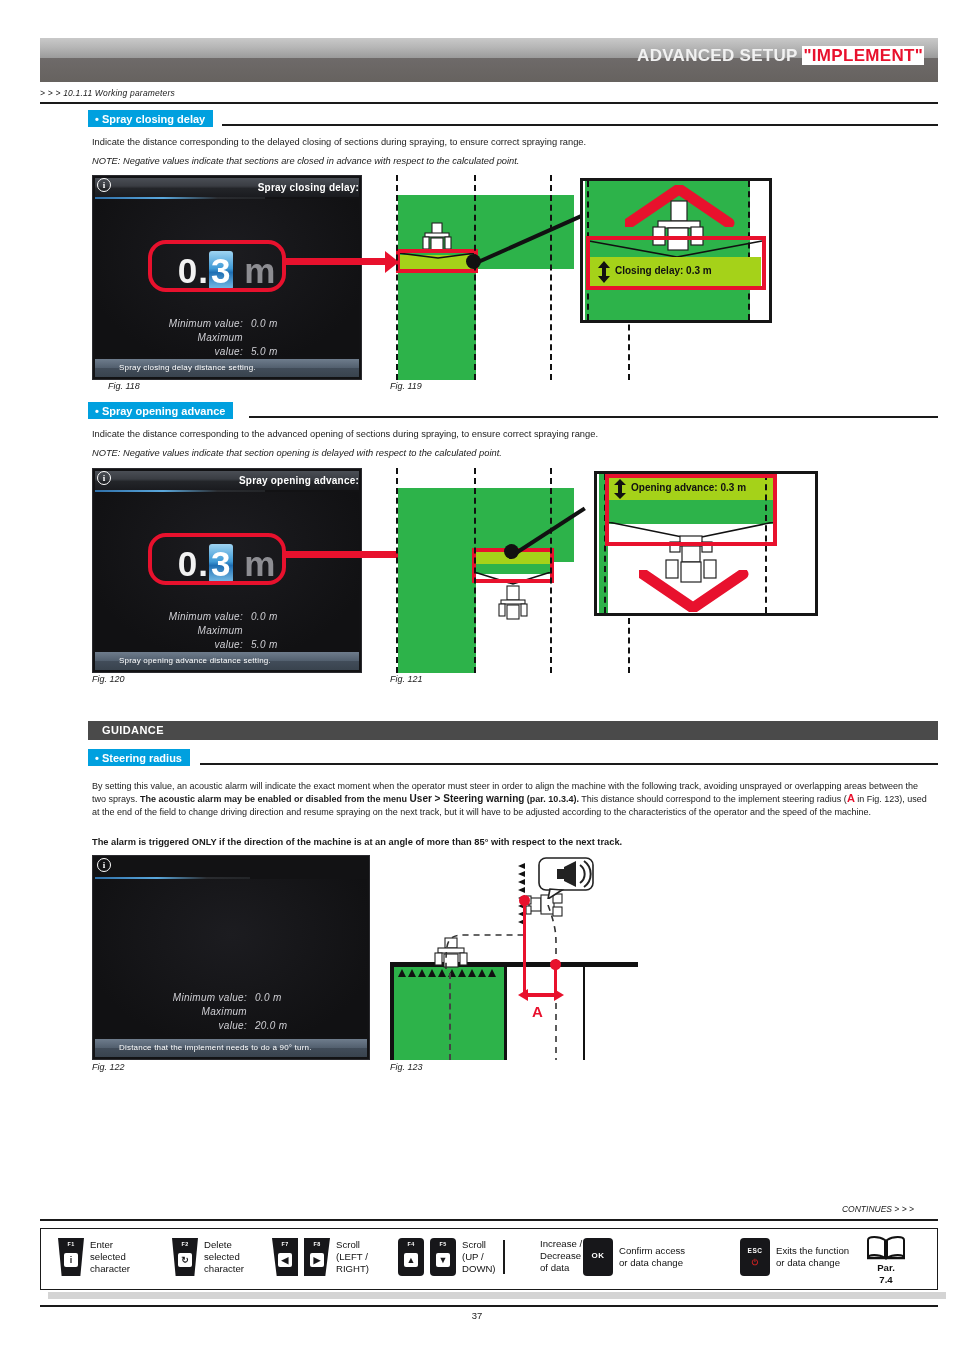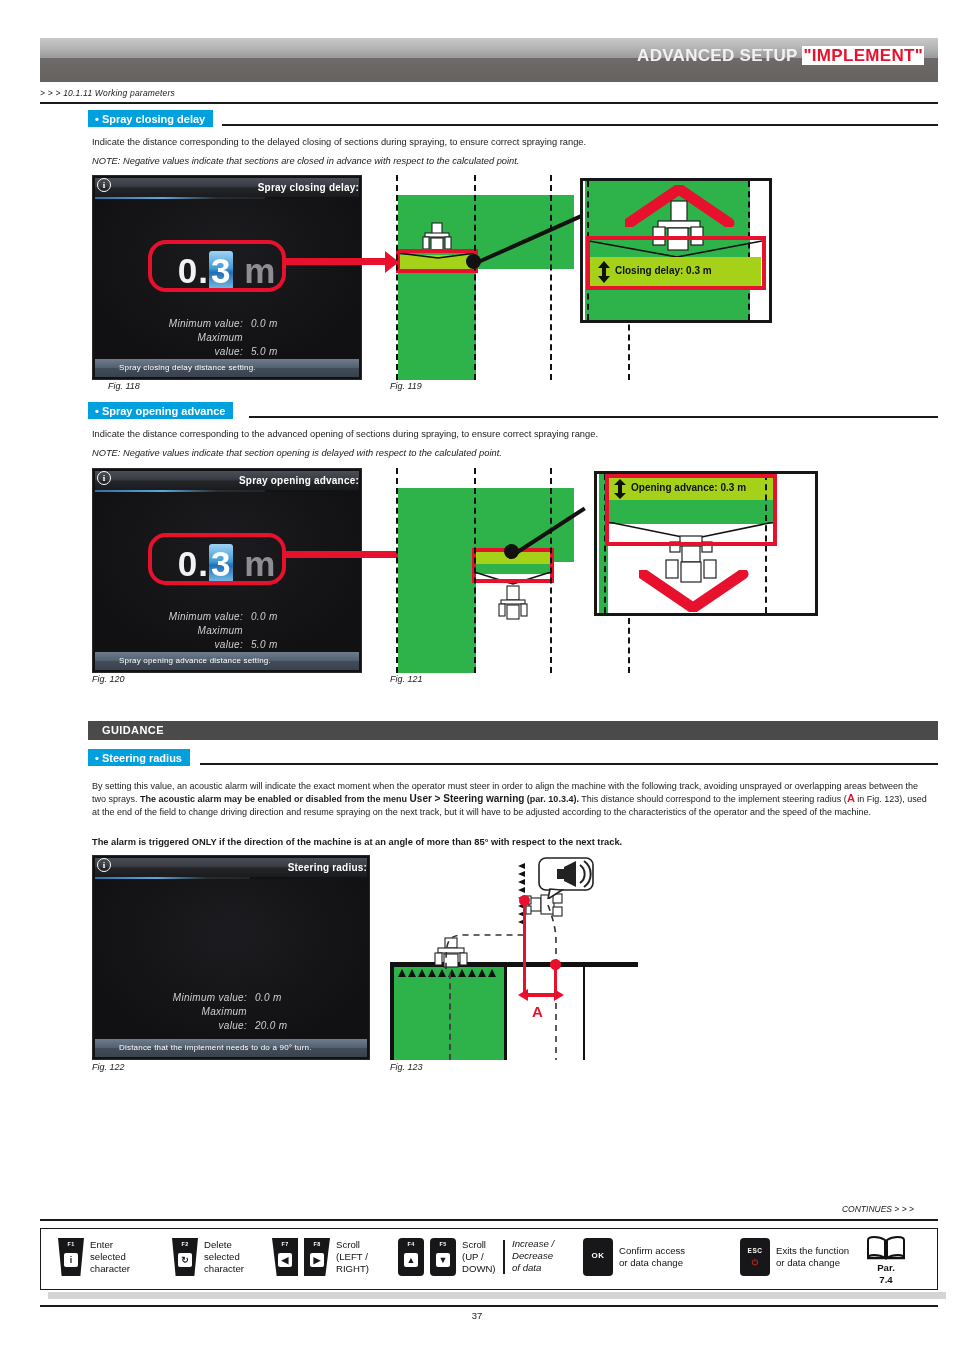--- a/index.html
+++ b/index.html
@@ -376,21 +376,20 @@
   <div class="chip-rule" style="left:200px; top:763px; width:738px;"></div>
 
   <div class="guid-t" style="left:92px; top:780px;">
     <span>By setting this value, an acoustic alarm will indicate the exact moment when the operator must steer in order to align the machine with the following track, avoiding unsprayed or overlapping areas between the two sprays. </span><b>The acoustic alarm may be enabled or disabled from the menu </b><span class="big">User &gt; Steering warning</span><b> (par. 10.3.4).</b>
     <span>This distance should correspond to the implement steering radius (</span><span class="redA">A</span><span> in Fig. 123), used at the end of the field to change driving direction and resume spraying on the next track, but it will have to be adjusted according to the characteristics of the operator and the speed of the machine.</span>
   </div>
 
   <div class="guid-t" style="left:92px; top:836px; font-weight:bold; font-size:9.3px;">The alarm is triggered ONLY if the direction of the machine is at an angle of more than 85° with respect to the next track.</div>
 
   <div class="lcd" style="left:92px; top:855px; width:278px; height:205px;">
-    <div class="lcd-title">Steering radius:</div>
     <div class="lcd-underline" style="width:155px;"></div>
     <div class="lcd-body">
       <div class="lcd-minmax" style="top:112px;">
         <div><span class="lbl">Minimum value:</span><span class="val">0.0 m</span></div>
         <div><span class="lbl">Maximum value:</span><span class="val">20.0 m</span></div>
       </div>
     </div>
     <div class="lcd-info">Distance that the implement needs to do a 90° turn.</div>
     <div class="lcd-info-icon" style="bottom:4px;">i</div>
   </div>
@@ -528,21 +527,21 @@
       <div class="kf">F5</div>
       <div class="kg">▼</div>
     </div>
     <div class="lg-text">Scroll
 (UP /
 DOWN)</div>
   </div>
 
   <div class="lg-divider" style="left:503px; top:1240px; height:34px;"></div>
 
-  <div class="lg-item" style="left:512px; top:1238px;font-style:italic;">
+  <div class="lg-item" style="left:540px; top:1238px;">
     <div class="lg-text">Increase /
 Decrease
 of data</div>
   </div>
 
   <div class="lg-item" style="left:583px; top:1238px;">
     <div class="key rnd" style="width:30px;">
       <div class="kok">OK</div>
     </div>
     <div class="lg-text">Confirm access

